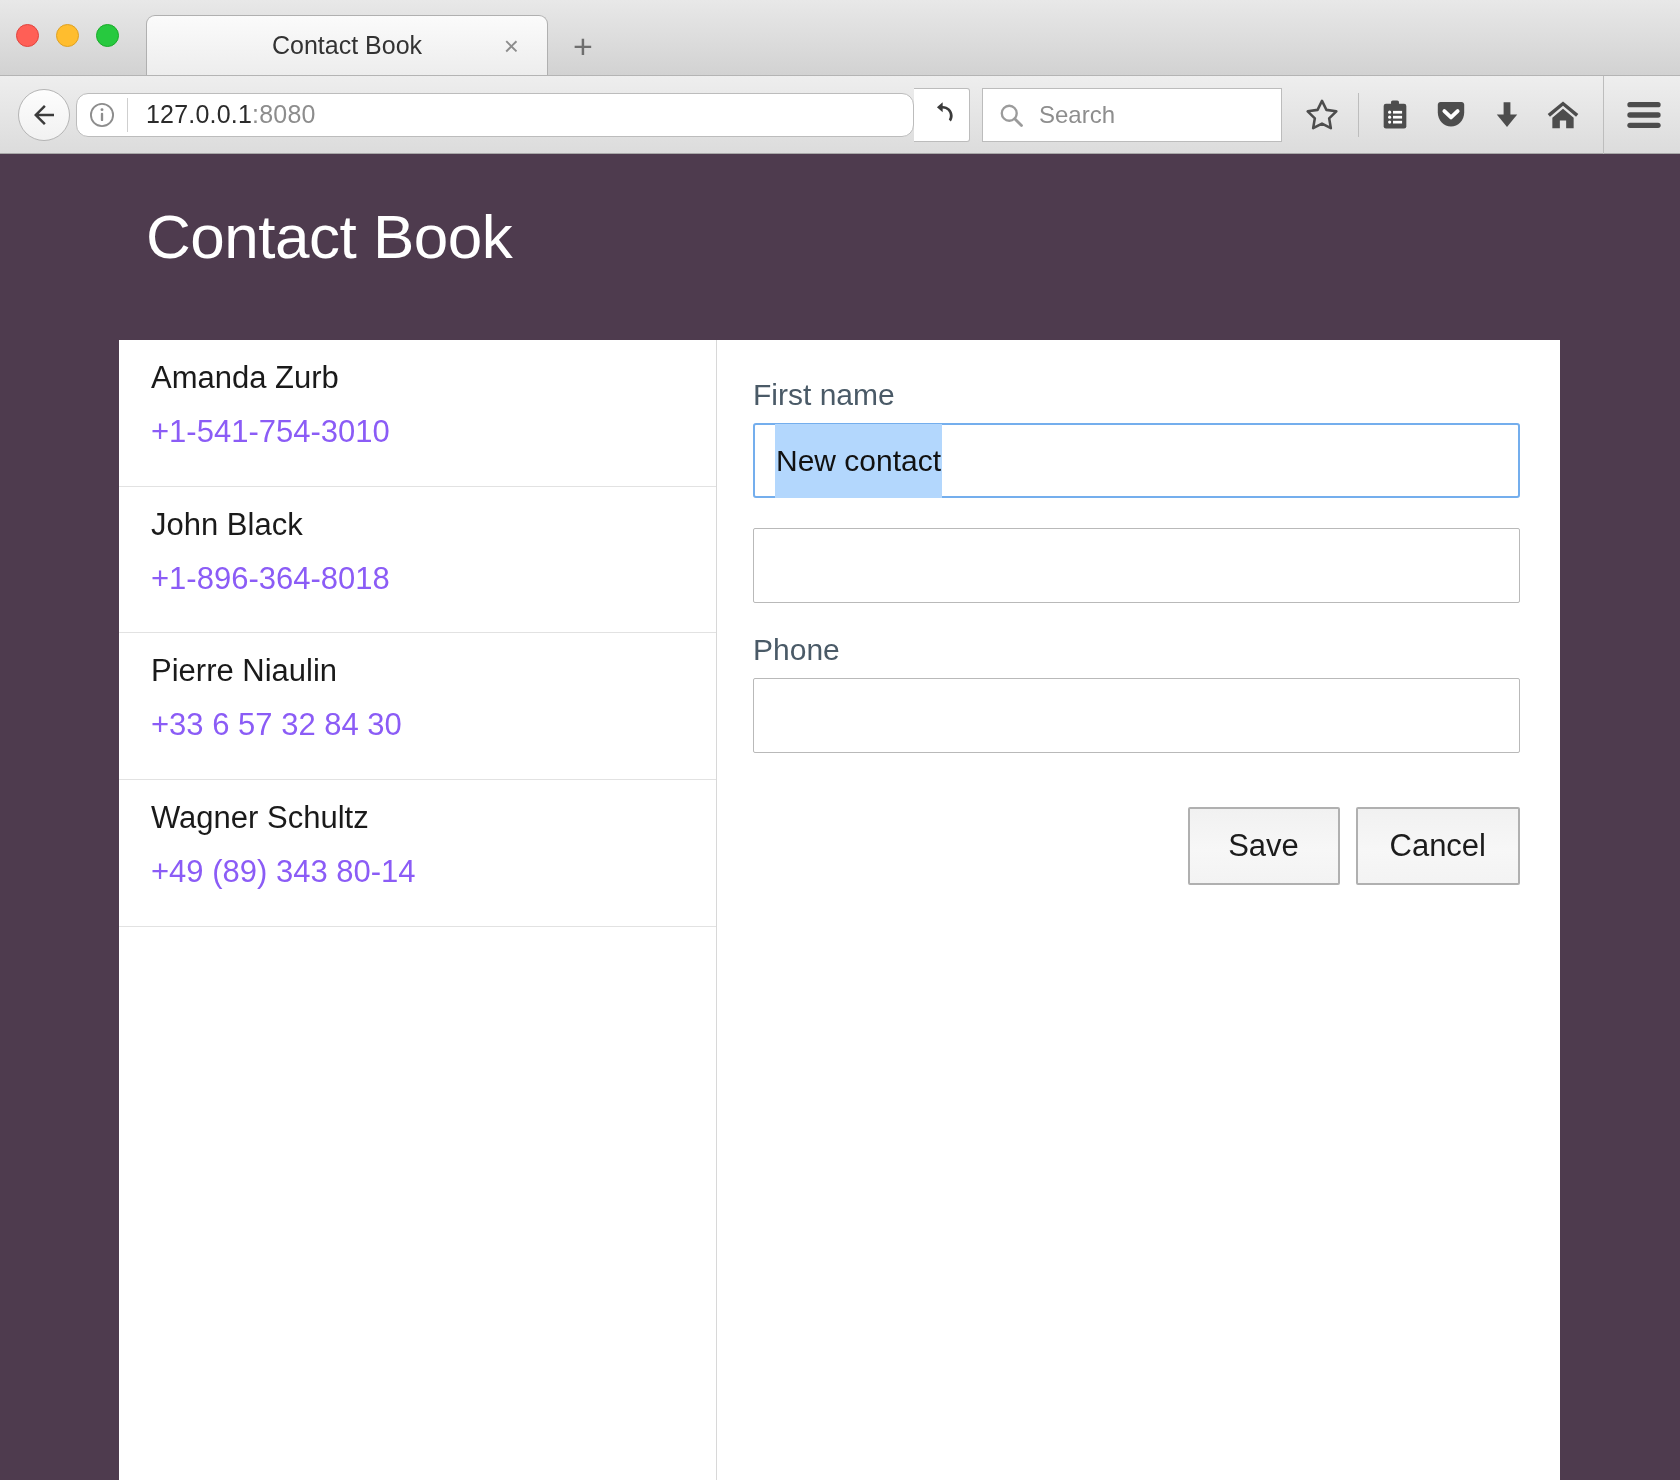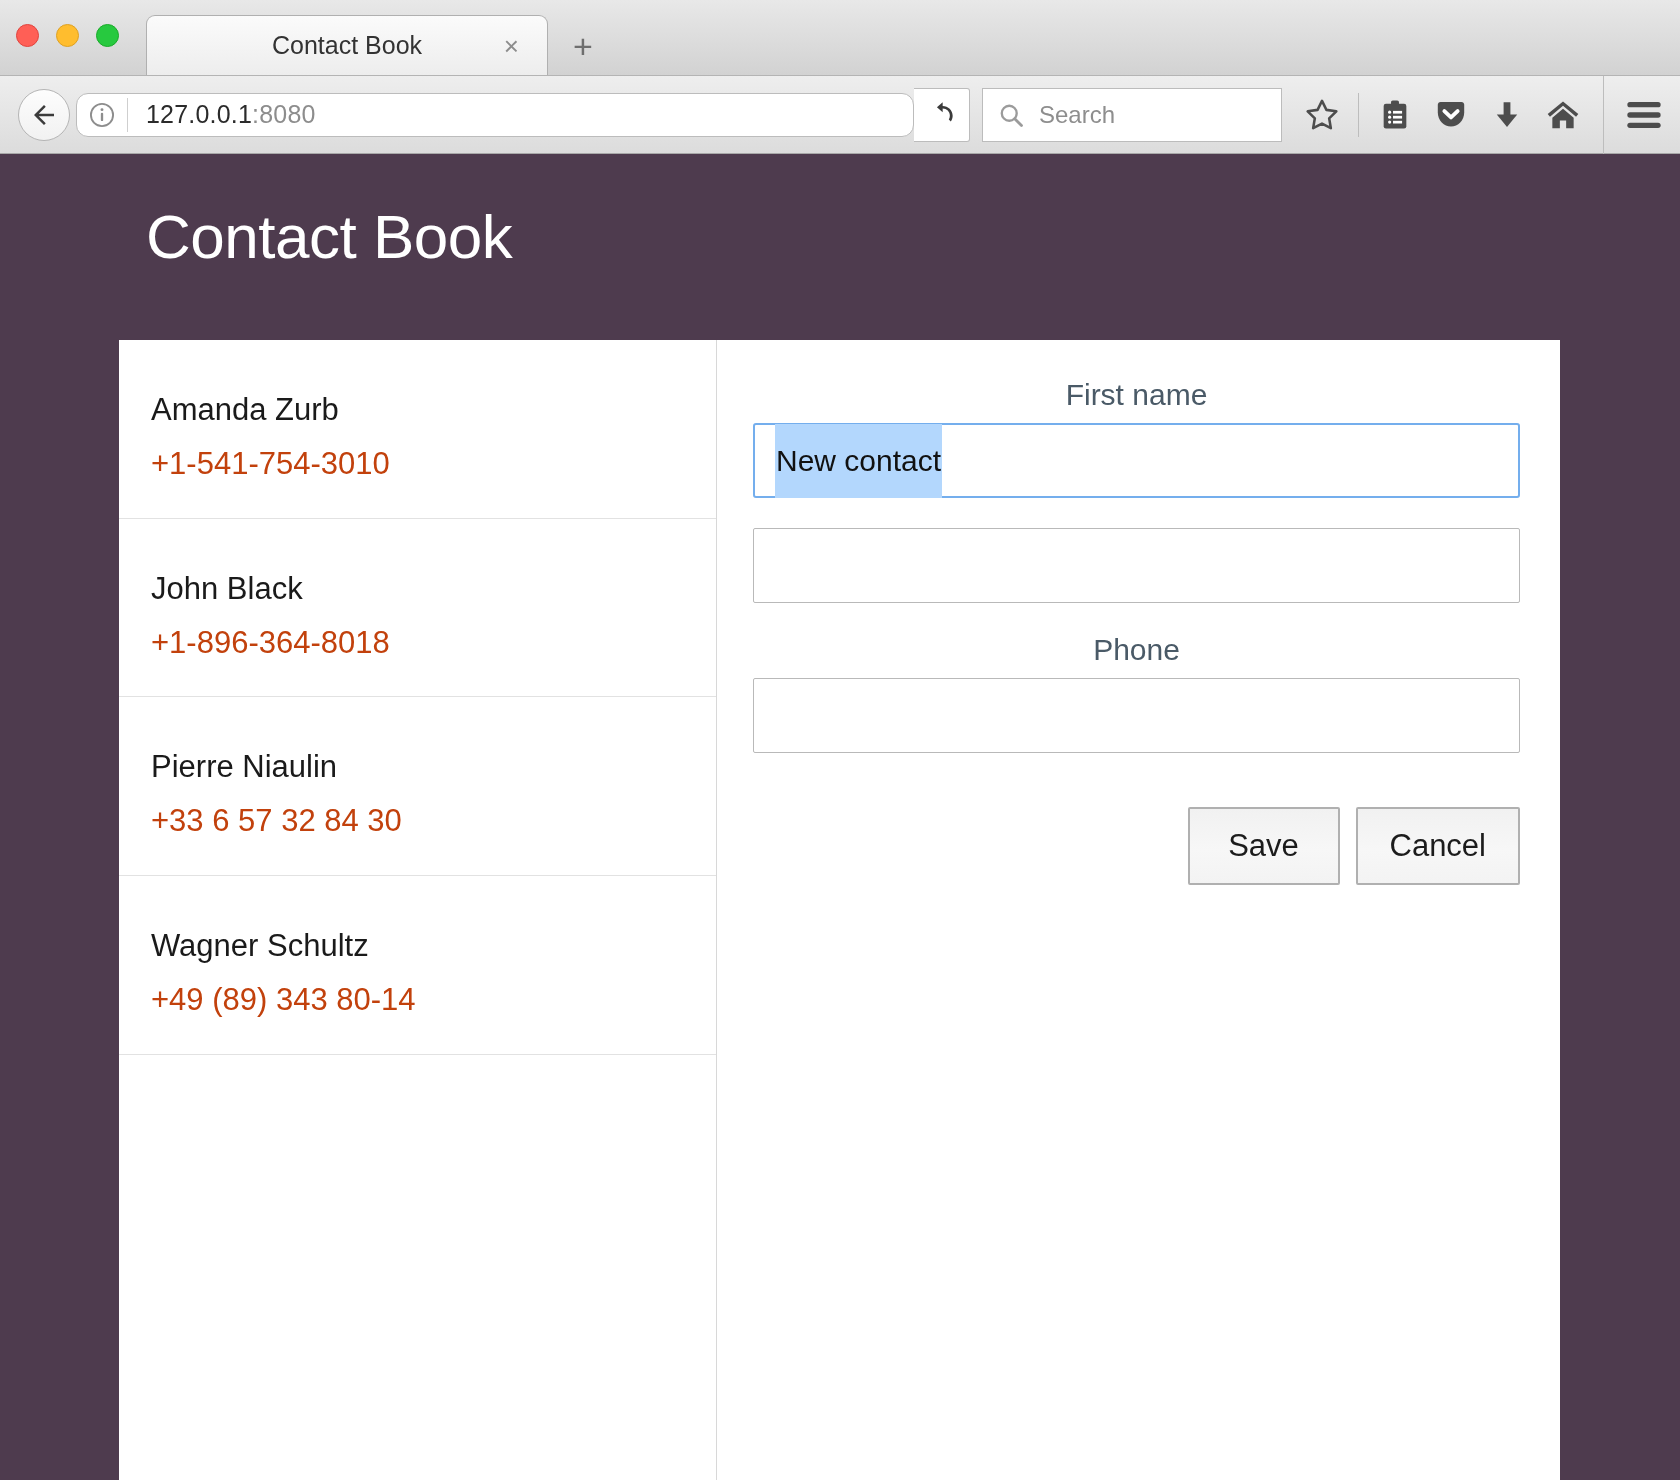--- a/index.html
+++ b/index.html
@@ -141,36 +141,36 @@
     width: 1441px; height: 1160px;
     background: #ffffff;
     display: flex;
   }
   .contact-list {
     width: 598px;
     border-right: 1px solid #d8d8d8;
     flex: none;
   }
   .contact-item {
-    padding: 49px 0 33px 32px;
+    padding: 17px 0 33px 32px;
     border-bottom: 1px solid #e2e2e2;
   }
   .contact-name {
     font-size: 31px; color: #1a1a1a; line-height: 1.35;
   }
   .contact-phone {
-    font-size: 31px; color: #c2410c; line-height: 1.35; margin-top: 12px;
+    font-size: 31px; color: #8b5cf6; line-height: 1.35; margin-top: 12px;
   }
 
   .form-pane {
     flex: 1 1 auto;
     padding: 38px 40px 0 36px;
   }
   .field-label {
-    font-size: 30px; color: #4a5a67; margin-bottom: 11px; text-align: center;
+    font-size: 30px; color: #4a5a67; margin-bottom: 11px;
   }
   .field-input {
     width: 100%;
     height: 75px;
     border: 1px solid #b9b9b9;
     border-radius: 2px;
     background: #ffffff;
     font-size: 30px;
     font-family: "Liberation Sans", sans-serif;
     color: #1a1a1a;

